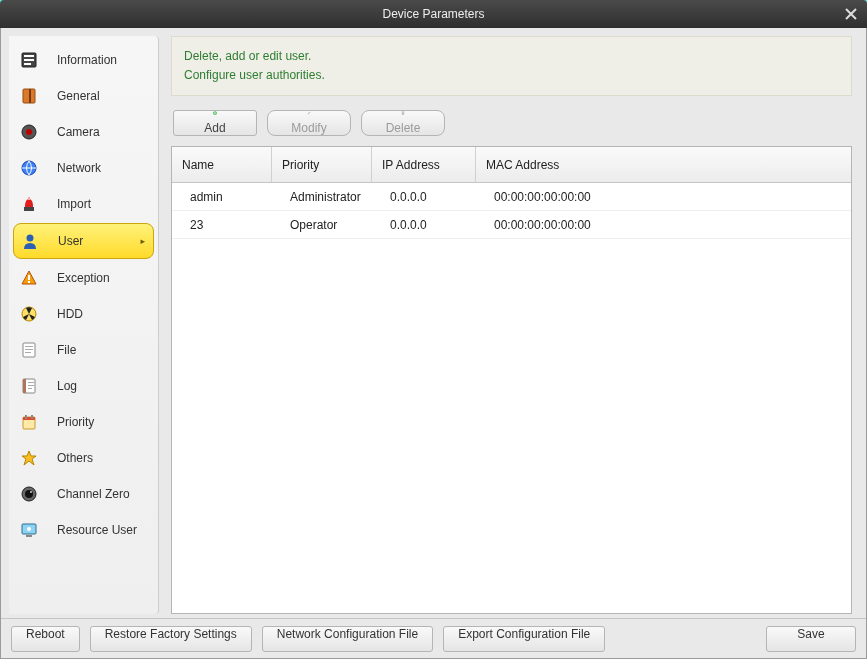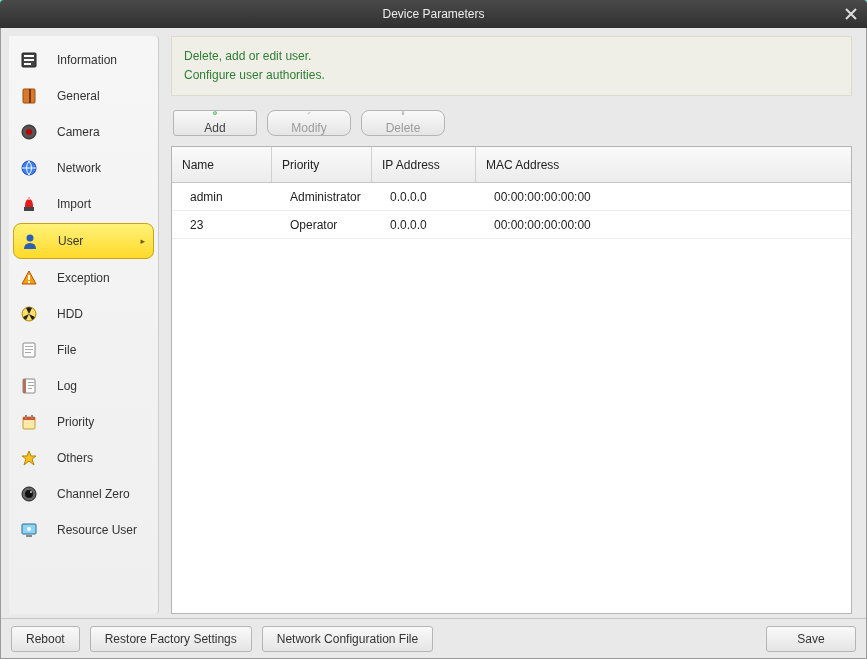--- a/index.html
+++ b/index.html
@@ -47,21 +47,21 @@
     .th:last-child { border-right:none; }
     .col-name { width: 100px; }
     .col-priority { width: 100px; }
     .col-ip { width: 104px; }
     .col-mac { flex:1; }
     .tbody { flex:1; overflow:auto; }
     .trow { display:flex; height:28px; border-bottom: 1px solid #eee; }
     .td { display:flex; align-items:center; padding: 0 18px; color:#222; }
     .footer { height: 40px; border-top: 1px solid #c5c5c5; display:flex; align-items:center; padding: 0 10px; gap: 10px; background:#e9e9e9;}
     .footer .spacer { flex:1; }
-    .fbtn { height: 26px; background: linear-gradient(#f9f9f9,#e5e5e5); border:1px solid #b5b5b5; border-radius:3px; padding: 0 14px; cursor:pointer; display:flex; align-items:center; color:#333;}
+    .fbtn { height: 26px; background: linear-gradient(#f9f9f9,#e5e5e5); border:1px solid #b5b5b5; border-radius:3px; padding: 0 14px; cursor:pointer; display:flex; align-items:flex-start; color:#333;}
     .fbtn.save { min-width: 90px; justify-content:center;}
   </style>
 </head>
 <body>
 
 <div class="window">
   <div class="titlebar">
     <span class="title">Device Parameters</span>
     <div class="close-btn">
       <svg width="12" height="12" viewBox="0 0 12 12">
@@ -289,19 +289,22 @@
     <div class="footer">
       <div class="fbtn">
           <span>Reboot</span>
         </div>
       <div class="fbtn">
           <span>Restore Factory Settings</span>
         </div>
       <div class="fbtn">
           <span>Network Configuration File</span>
         </div>
+      <div class="fbtn">
+          <span>Export Configuration File</span>
+        </div>
       <div class="spacer"></div>
       <div class="fbtn save">
           <span>Save</span>
         </div>
     </div>
   </div>
 </div>
 
 </body></html>

